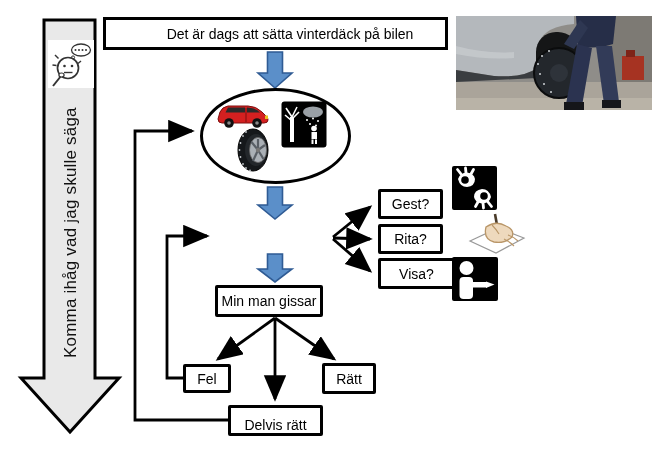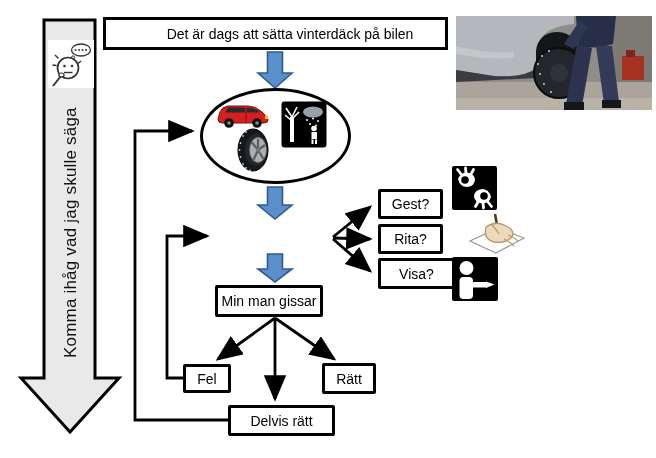--- a/index.html
+++ b/index.html
@@ -195,21 +195,21 @@
   </div>
   <div class="node" style="left:215px;top:285px;width:108px;height:32px;">
     <span>Min man gissar</span>
   </div>
   <div class="node" style="left:183px;top:364px;width:48px;height:29px;">
     <span>Fel</span>
   </div>
   <div class="node" style="left:322px;top:363px;width:54px;height:31px;">
     <span>Rätt</span>
   </div>
-  <div class="node" style="left:228px;top:405px;width:107px;height:31px;">
+  <div class="node" style="left:228px;top:405px;width:95px;height:31px;align-items:flex-end;">
     <span>Delvis rätt</span>
   </div>
 
   <div class="icon-abs" style="left:452px;top:166px;">
     <svg width="45" height="44" viewBox="0 0 45 44">
       <rect width="45" height="44" rx="2" fill="#000"></rect>
       <g stroke="#fff" stroke-width="2.8" stroke-linecap="round">
           <line x1="9" y1="8" x2="5.5" y2="3.5"></line>
           <line x1="14" y1="7" x2="13.5" y2="2"></line>
           <line x1="19" y1="8" x2="21.5" y2="3.5"></line>

